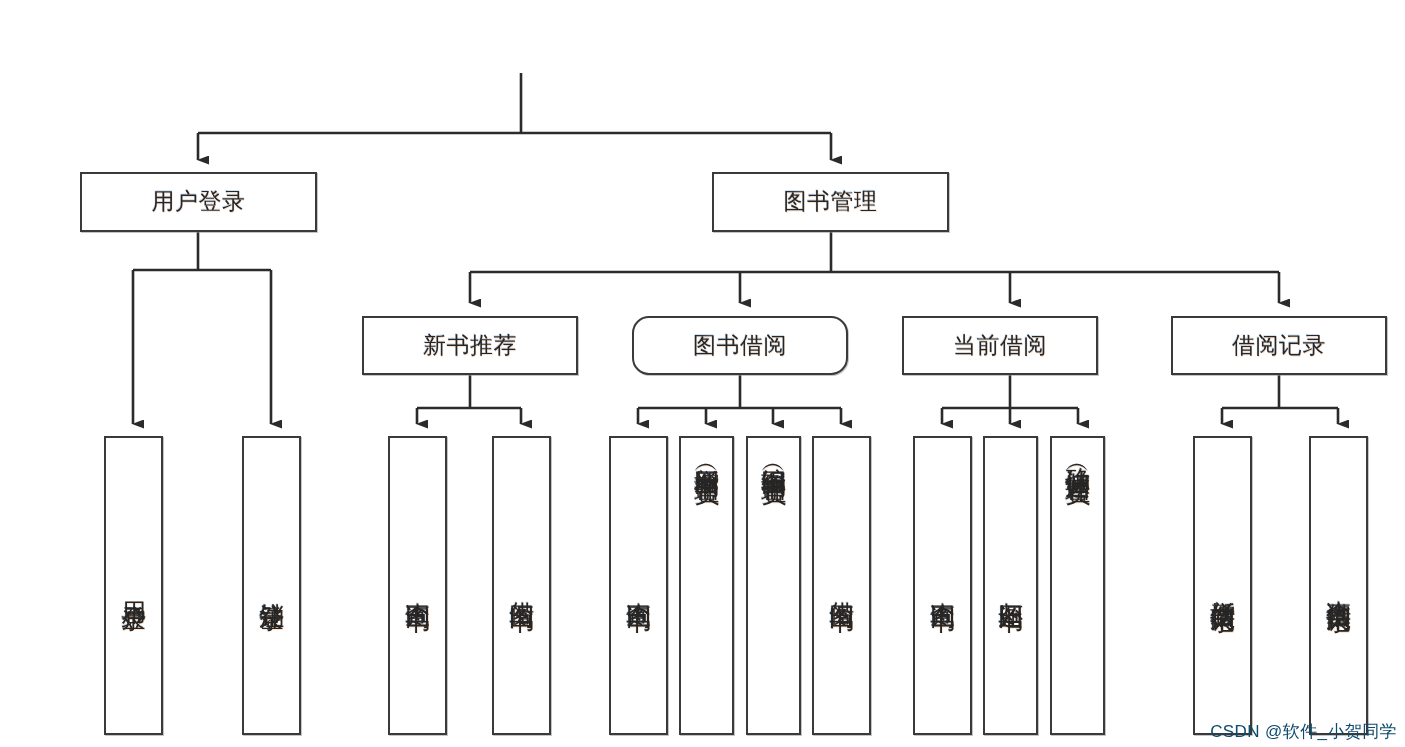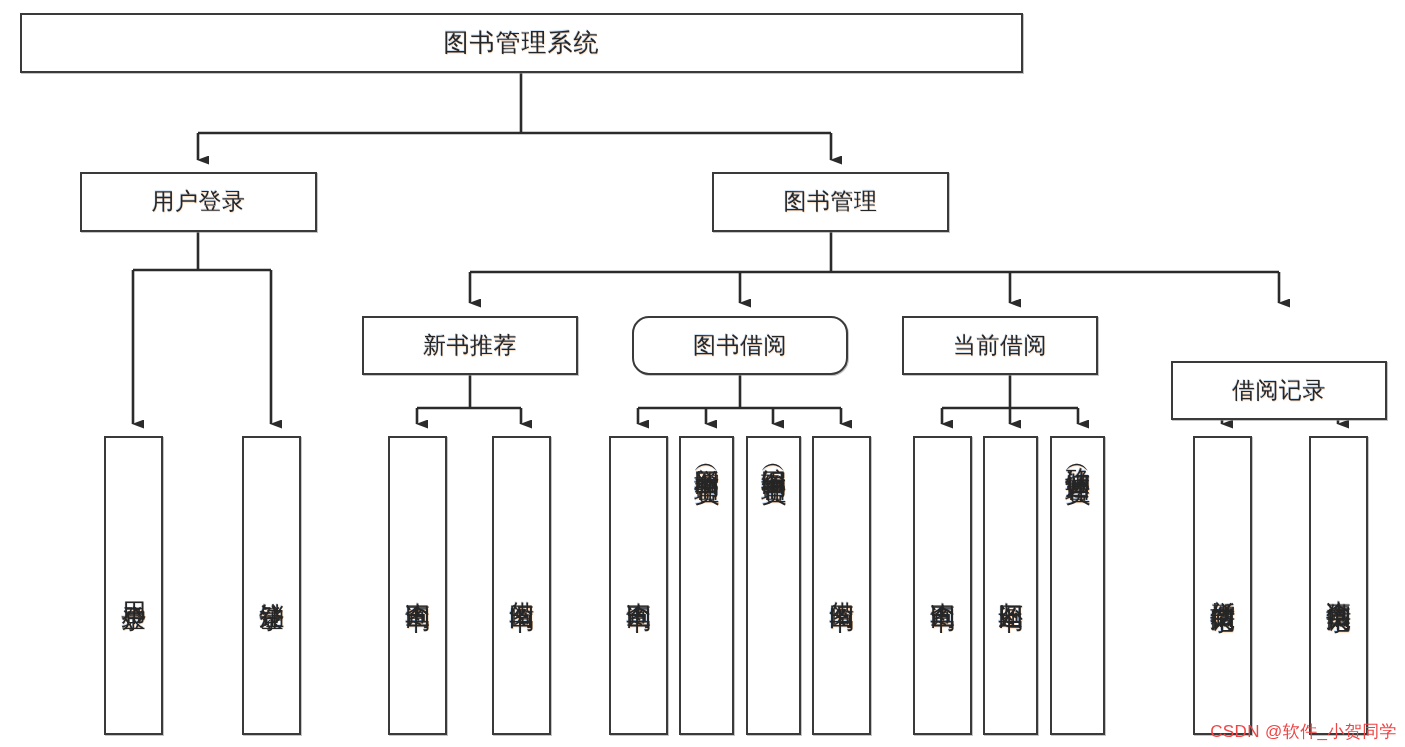--- a/index.html
+++ b/index.html
@@ -62,21 +62,21 @@
   }
   .node.vertical.centered {
     align-items: center;
     padding-top: 0;
   }
   #watermark {
     position: absolute;
     right: 8px;
     bottom: 4px;
     font-size: 17px;
-    color: #ef4444;
+    color: #0c4a6e;
     letter-spacing: 0.4px;
     white-space: nowrap;
     text-align: center;
   }
 </style>
 </head>
 <body>
 
 <div id="canvas">
 
@@ -123,23 +123,20 @@
       <path d="M1010,408 L1010,424" marker-end="url(#arw)"></path>
       <path d="M1078,408 L1078,424" marker-end="url(#arw)"></path>
 
       <path d="M1279,375 L1279,408"></path>
       <path d="M1222,408 L1338,408"></path>
       <path d="M1222,408 L1222,424" marker-end="url(#arw)"></path>
       <path d="M1338,408 L1338,424" marker-end="url(#arw)"></path>
     </g>
   </svg>
 
-  <div class="node root horizontal" style="left:20px; top:13px; width:1003px; height:60px;">
-    <span class="label">图书管理系统</span>
-  </div>
 
   <div class="node horizontal" style="left:80px; top:172px; width:237px; height:60px;">
     <span class="label">用户登录</span>
   </div>
 
   <div class="node horizontal" style="left:362px; top:316px; width:216px; height:59px;">
     <span class="label">新书推荐</span>
   </div>
 
   <div class="node horizontal" style="left:712px; top:172px; width:237px; height:60px;">
@@ -147,21 +144,21 @@
   </div>
 
   <div class="node horizontal" style="left:632px; top:316px; width:216px; height:59px;border-radius:17px;">
     <span class="label">图书借阅</span>
   </div>
 
   <div class="node horizontal" style="left:902px; top:316px; width:196px; height:59px;">
     <span class="label">当前借阅</span>
   </div>
 
-  <div class="node horizontal" style="left:1171px; top:316px; width:216px; height:59px;margin-top:45px;">
+  <div class="node horizontal" style="left:1171px; top:316px; width:216px; height:59px;">
     <span class="label">借阅记录</span>
   </div>
 
   <div class="node vertical centered" style="left:104px; top:436px; width:59px; height:299px;">
     <span class="label">用户登录</span>
   </div>
 
   <div class="node vertical centered" style="left:242px; top:436px; width:59px; height:299px;">
     <span class="label">注销登录</span>
   </div>

